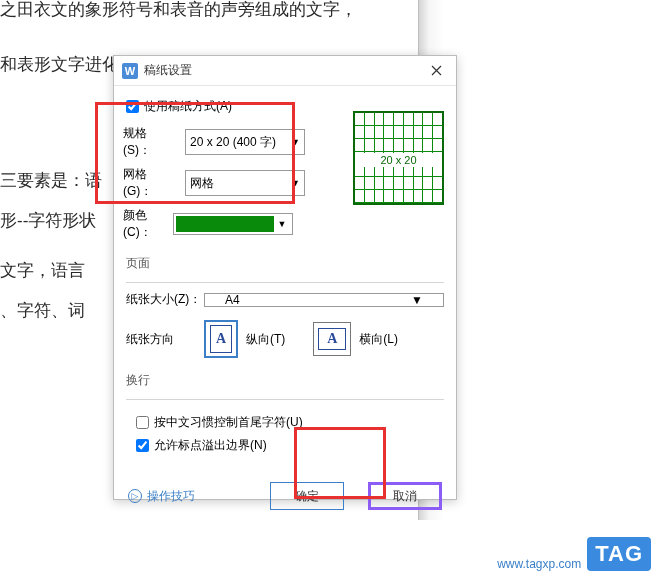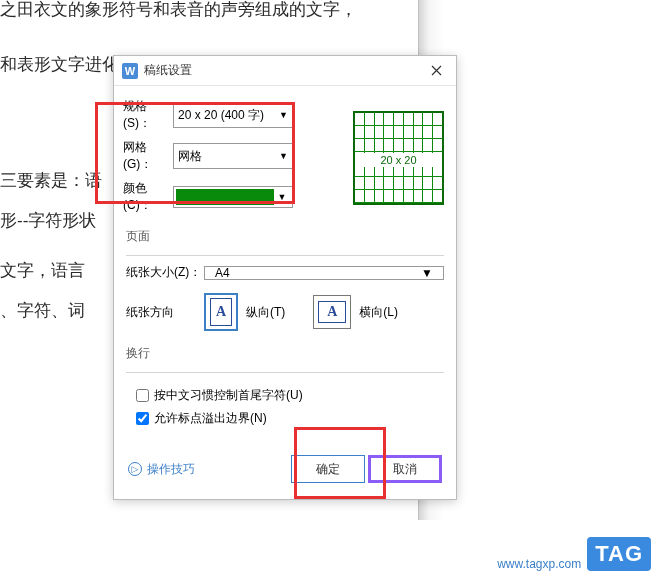--- a/index.html
+++ b/index.html
@@ -48,21 +48,21 @@
       width: 92px; height: 72px;
       border: 3px solid #e83030; z-index: 20; pointer-events: none;
     }
     
     .form-section { margin-left: -3px; }
     .form-row { display: flex; align-items: center; margin-bottom: 7px; font-size: 12px; }
     .form-label { width: 50px; }
     .form-select {
       width: 120px; height: 22px; border: 1px solid #999;
       font-size: 12px; padding: 12px 4px; background: #fff;
-      display: flex; align-items: center; justify-content: space-between;
+      display: flex; align-items: center; justify-content: space-between; margin-left: 12px;
     }
     .form-select .arrow { font-size: 9px; }
     .color-select {
       width: 120px; height: 22px; border: 1px solid #999;
       display: flex; align-items: center; padding: 2px; background: #fff;
     }
     .color-swatch { flex: 1; height: 16px; background: #0a8a0a; }
     .color-arrow { width: 16px; text-align: center; font-size: 9px; }
     
     .grid-preview {
@@ -79,21 +79,21 @@
     .grid-label-row { position: absolute; top: 44%; left: 0; right: 0; height: 14px; background: #fff; text-align: center; font-size: 11px; color: #0a6a0a; line-height: 14px; }
     
     .section-divider { border-top: 1px solid #d5d5d5; margin: 10px 0 8px; position: relative; }
     .section-title { font-size: 12px; color: #555; margin-bottom: 8px; margin-top: 14px; }
     
     .paper-row { display: flex; align-items: center; font-size: 12px; margin-bottom: 12px; }
     .paper-label { width: 78px; }
     .paper-select {
       flex: 1; height: 14px; border: 1px solid #999;
       display: flex; align-items: center; justify-content: space-between;
-      padding: 0 10px; font-size: 12px; background: #fff;
+      padding: 0 20px; font-size: 12px; background: #fff;
     }
     
     .orient-row { display: flex; align-items: center; font-size: 12px; }
     .orient-label { width: 78px; }
     .orient-opt { display: flex; align-items: center; margin-right: 28px; }
     .orient-icon {
       width: 34px; height: 38px; border: 1px solid #777;
       margin-right: 8px; display: flex; align-items: center; justify-content: center;
     }
     .orient-icon.selected { border: 2px solid #3a7fc8; }
@@ -108,21 +108,21 @@
     .bottom-row {
       display: flex; align-items: center; justify-content: space-between;
       margin-top: 28px; padding: 0 2px;
     }
     .tips-link { display: flex; align-items: center; font-size: 12px; color: #3a7fc8; cursor: pointer; }
     .tips-icon {
       width: 14px; height: 14px; border: 1.5px solid #3a7fc8; border-radius: 50%;
       display: flex; align-items: center; justify-content: center;
       margin-right: 5px; font-size: 9px;
     }
-    .btn-group { display: flex; gap: 3px; }
+    .btn-group { display: flex; gap: 24px; }
     .btn {
       width: 74px; height: 28px; display: flex; align-items: center;
       justify-content: center; font-size: 12px; cursor: pointer;
     }
     .btn.primary { border: 1.5px solid #3a7fc8; color: #333; }
     .btn.secondary { border: 3px solid #8b5cf6; color: #333; }
     
     .shadow-page {
       position: absolute; top: -20px; left: 418px;
       width: 26px; height: 540px;
@@ -159,20 +159,24 @@
   <div class="titlebar">
     <div class="title-icon">W</div>
     <div class="title-text">稿纸设置</div>
     <div class="close-btn">
       <svg width="11" height="11" viewBox="0 0 11 11">
           <path d="M1 1 L10 10 M10 1 L1 10" stroke="#333" stroke-width="1.2"></path>
         </svg>
     </div>
   </div>
   <div class="content">
+    <div class="checkbox-row">
+      <input type="checkbox" checked="" style="">
+      <span>使用稿纸方式(A)</span>
+    </div>
 
     <div class="form-section">
       <div class="form-row">
         <span class="form-label">规格(S)：</span>
         <div class="form-select">
           <span>20 x 20 (400 字)</span>
           <span class="arrow">▼</span>
         </div>
       </div>
       <div class="form-row">

